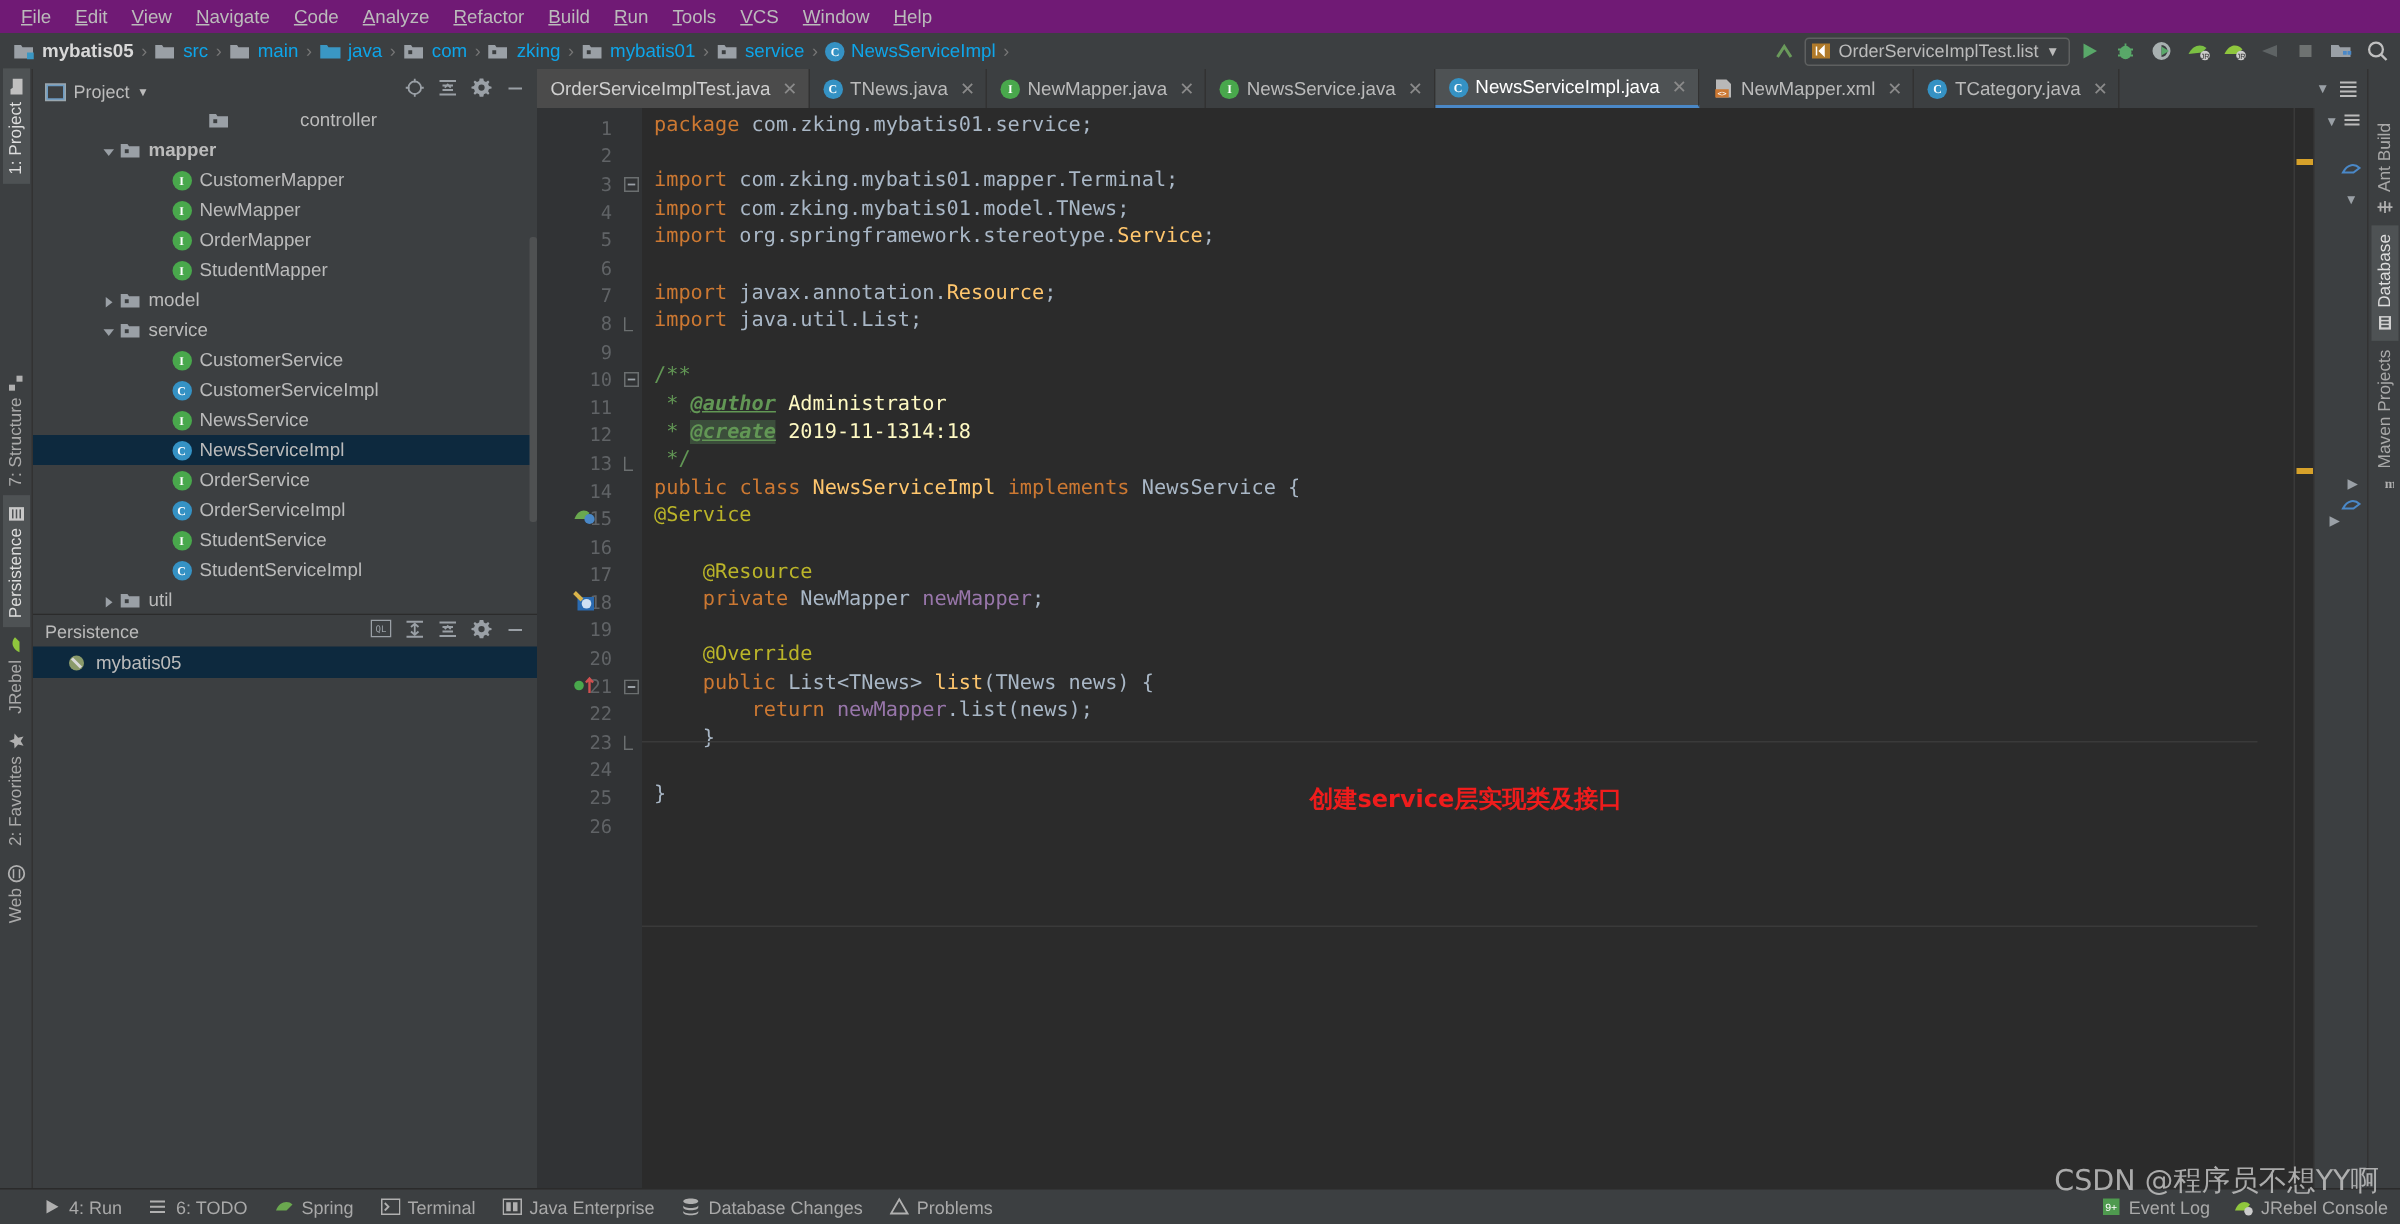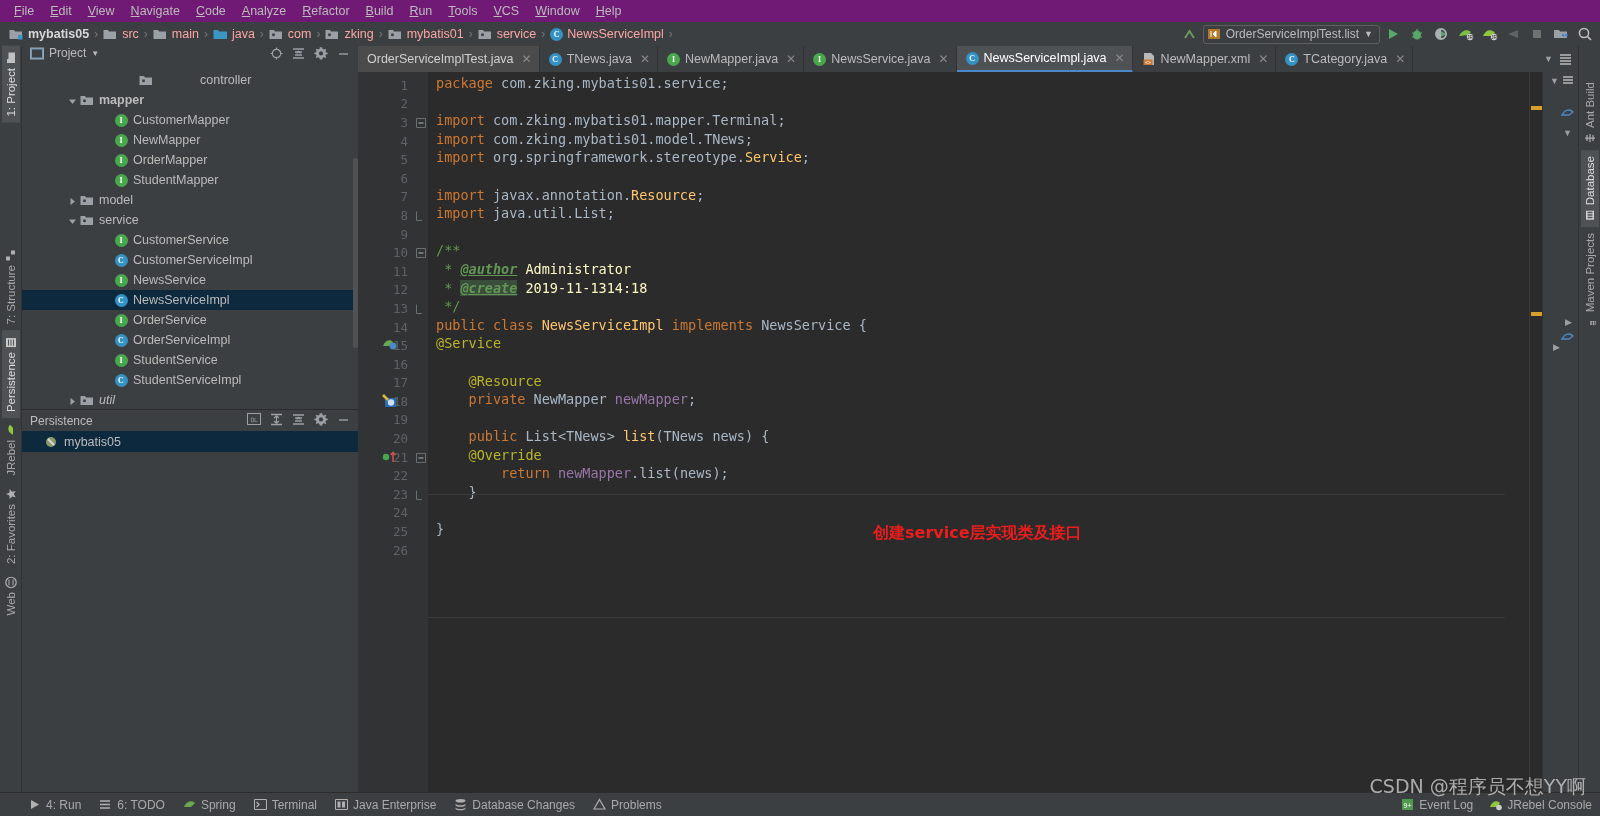--- a/index.html
+++ b/index.html
@@ -20,21 +20,21 @@
   }
   .menu-item { padding: 2px 8px; color: #bbbbbb; font-size: 12.5px; white-space: nowrap; }
   .menu-item .mn { text-decoration: underline; }
 
   
   .navbar {
     height: 24px; background: #3c3f41; display: flex; align-items: center;
     padding-left: 6px; flex: 0 0 24px; position: relative;
   }
   .crumb { display: flex; align-items: center; padding: 0 3px; white-space: nowrap; font-size: 12.5px; }
-  .crumb .txt { margin-left: 4px; color: #fca5a5; }
+  .crumb .txt { margin-left: 4px; color: #0ea5e9; }
   .crumb.bold .txt { font-weight: bold; color: #d8d8d8; }
   .sep { color: #777; margin: 0 2px; font-size: 12px; }
 
   .navbar-right { position: absolute; right: 4px; top: 0; height: 24px; display: flex; align-items: center; gap: 2px; }
   .runcfg {
     display: flex; align-items: center; gap: 5px; border: 1px solid #5e6060; border-radius: 3px;
     height: 19px; padding: 0 6px 0 3px; background: #3c3f41;
   }
   .runcfg .lbl { color: #bbbbbb; font-size: 12px; }
   .tbtn { width: 22px; height: 20px; display: flex; align-items: center; justify-content: center; }
@@ -51,21 +51,21 @@
     writing-mode: vertical-rl; transform: rotate(180deg);
     padding: 6px 3px; color: #a9a9a9; font-size: 11.5px; white-space: nowrap;
     display: flex; align-items: center; gap: 4px;
   }
   .vtab.active { background: #4e5254; color: #ddd; }
   .vtab .vico { transform: rotate(90deg); display: inline-block; }
 
   
   .toolwin { width: 336px; background: #3c3f41; display: flex; flex-direction: column; flex: 0 0 336px; }
   .tw-header {
-    height: 22px; display: flex; align-items: flex-start; padding: 0 4px 0 8px;
+    height: 22px; display: flex; align-items: flex-end; padding: 0 4px 0 8px;
     flex: 0 0 22px; gap: 4px;
   }
   .tw-title { font-size: 12px; color: #bbbbbb; display: flex; align-items: center; gap: 5px; }
   .tw-actions { margin-left: auto; display: flex; align-items: center; gap: 9px; padding-right: 4px; }
 
   .tree {
     flex: 1; background: #3c3f41; overflow: hidden; position: relative;
     padding-top: 2px;
   }
   .trow {
@@ -543,21 +543,21 @@
             </span>
             <span class="tlabel">StudentService</span>
           </div>
           <div class="trow" style="padding-left: 80px;">
             <span class="tw-arrow"></span>
             <span class="tico">
               <span class="cicon clazz">C</span>
             </span>
             <span class="tlabel">StudentServiceImpl</span>
           </div>
-          <div class="trow" style="padding-left: 46px; font-style: italic;">
+          <div class="trow" style="padding-left: 46px;">
             <span class="tw-arrow"><svg width="9" height="9" viewBox="0 0 9 9">
                 <path d="M2.5 1 L7 4.5 L2.5 8 Z" fill="#9aa0a6"></path>
               </svg></span>
             <span class="tico">
               <svg width="15" height="13" viewBox="0 0 15 13">
                 <path d="M0.5 2 L5 2 L6 3.5 L13 3.5 L13 11 L0.5 11 Z" fill="#9aa0a6"></path>
                 <rect x="3.2" y="5.5" width="2.6" height="2.6" fill="#3c3f41"></rect>
               </svg>
             </span>
             <span class="tlabel">util</span>
@@ -739,22 +739,22 @@
             <div class="cline"><span class="cmt">/**</span></div>
             <div class="cline"><span class="cmt"> * </span><span class="cmt-tag">@author</span><span class="cmt-i"> Administrator</span></div>
             <div class="cline"><span class="cmt"> * </span><span class="cmt-hl">@create</span><span class="cmt-i"> 2019-11-1314:18</span></div>
             <div class="cline"><span class="cmt"> */</span></div>
             <div class="cline"><span class="kw">public</span><span> </span><span class="kw">class</span><span> </span><span class="cls">NewsServiceImpl</span><span> </span><span class="kw">implements</span><span> NewsService {</span></div>
             <div class="cline"><span class="ann">@Service</span></div>
             <div class="cline">&nbsp;</div>
             <div class="cline"><span class="ann">    @Resource</span></div>
             <div class="cline"><span>    </span><span class="kw">private</span><span> NewMapper </span><span class="fld">newMapper</span><span>;</span></div>
             <div class="cline">&nbsp;</div>
+            <div class="cline"><span class="ann">    @Override</span></div>
             <div class="cline"><span>    </span><span class="kw">public</span><span> List&lt;TNews&gt; </span><span class="mth">list</span><span>(TNews news) {</span></div>
-            <div class="cline"><span class="ann">    @Override</span></div>
             <div class="cline"><span>        </span><span class="kw">return</span><span> </span><span class="fld">newMapper</span><span>.list(news);</span></div>
             <div class="cline"><span>    }</span></div>
             <div class="cline">&nbsp;</div>
             <div class="cline"><span>}</span></div>
             <div class="cline">&nbsp;</div>
             <div class="anno-cn" style="left: 445px; top: 451.4px;">创建service层实现类及接口</div>
           </div>
         <div class="markercol">
           <div class="marker" style="top:34px;background:#d6a12a;height:4px"></div>
           <div class="marker" style="top:240px;background:#d6a12a;height:4px"></div>

